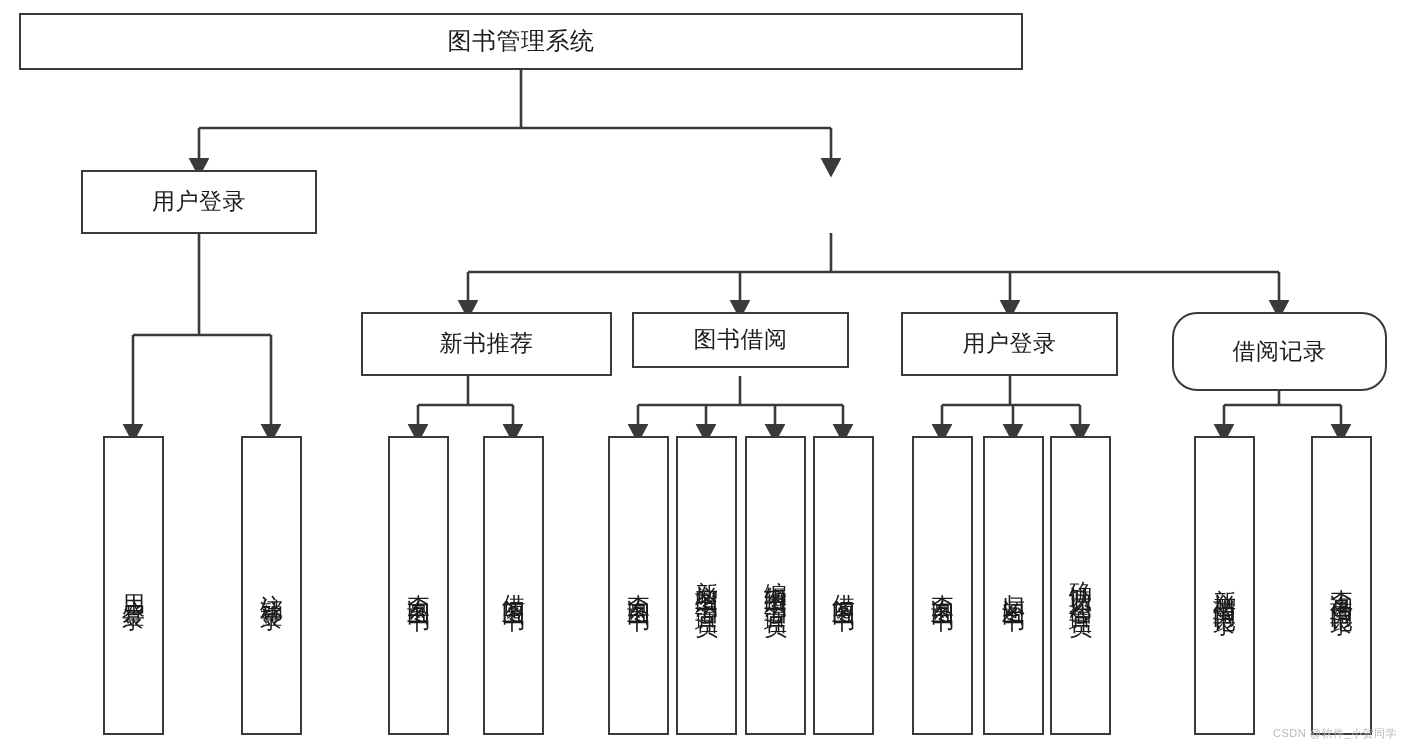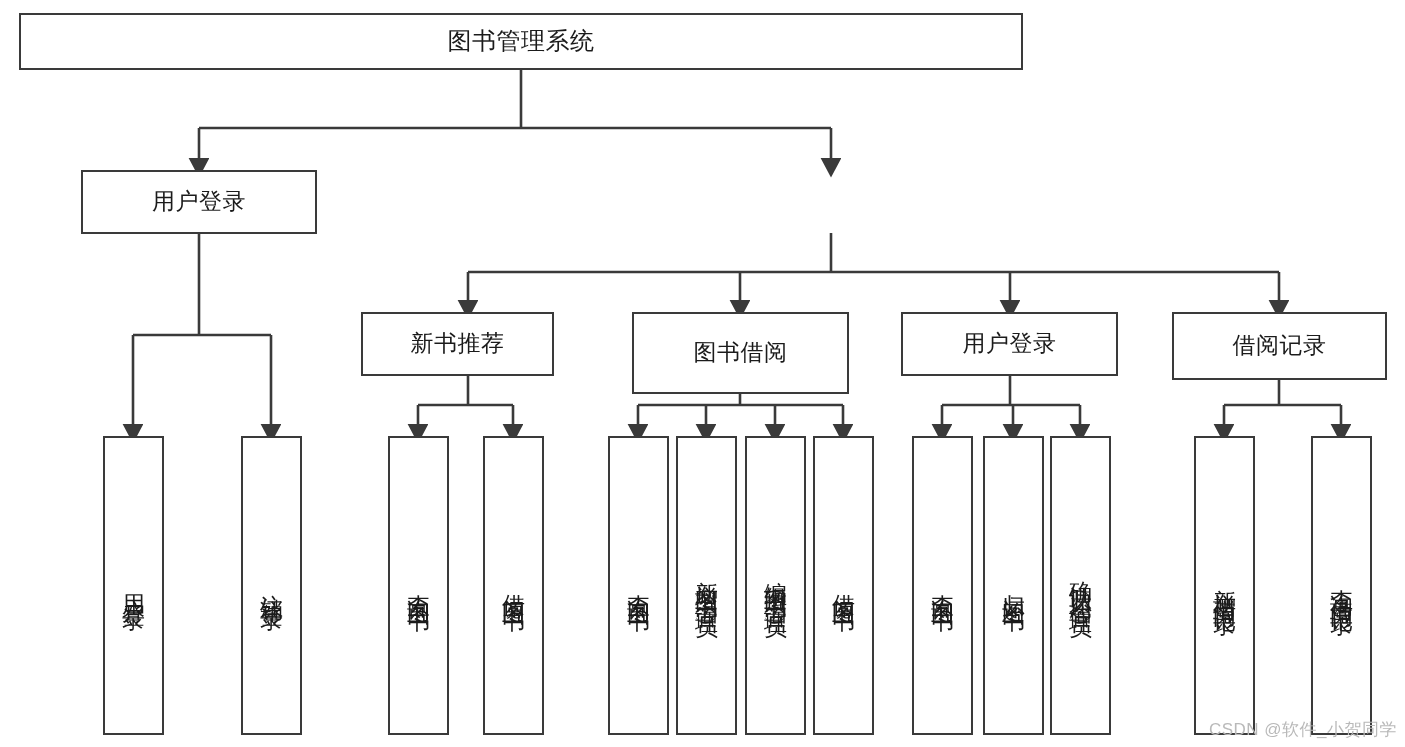--- a/index.html
+++ b/index.html
@@ -57,21 +57,21 @@
     text-orientation: upright;
     font-size: 23px;
     line-height: 1.08;
     letter-spacing: 5px;
     max-height: 100%;
   }
   #watermark {
     position: absolute;
     right: 8px;
     bottom: 6px;
-    font-size: 17px;
+    font-size: 11px;
     color: #b9b9b9;
     letter-spacing: 0.5px;
     white-space: nowrap;
   }
 </style>
 </head>
 <body>
 
 <div id="canvas">
 
@@ -126,30 +126,30 @@
   </svg>
 
   <div class="node root horiz" style="left:19px; top:13px; width:1004px; height:57px;">
     <span class="label">图书管理系统</span>
   </div>
 
   <div class="node horiz" style="left:81px; top:170px; width:236px; height:64px;">
     <span class="label">用户登录</span>
   </div>
 
-  <div class="node horiz" style="left:361px; top:312px; width:193px; height:64px;">
+  <div class="node horiz" style="left:361px; top:312px; width:251px; height:64px;">
     <span class="label">新书推荐</span>
   </div>
-  <div class="node horiz" style="left:632px; top:312px; width:217px; height:82px;">
+  <div class="node horiz" style="left:632px; top:312px; width:217px; height:56px;">
     <span class="label">图书借阅</span>
   </div>
   <div class="node horiz" style="left:901px; top:312px; width:217px; height:64px;">
     <span class="label">用户登录</span>
   </div>
-  <div class="node horiz" style="left:1172px; top:312px; width:215px; height:68px;">
+  <div class="node horiz" style="left:1172px; top:312px; width:215px; height:79px;border-radius:25px;">
     <span class="label">借阅记录</span>
   </div>
 
   <div class="node vert" style="left:103px; top:436px; width:61px; height:299px;">
     <span class="label">用户登录</span>
   </div>
   <div class="node vert" style="left:241px; top:436px; width:61px; height:299px;">
     <span class="label">注销登录</span>
   </div>
 

